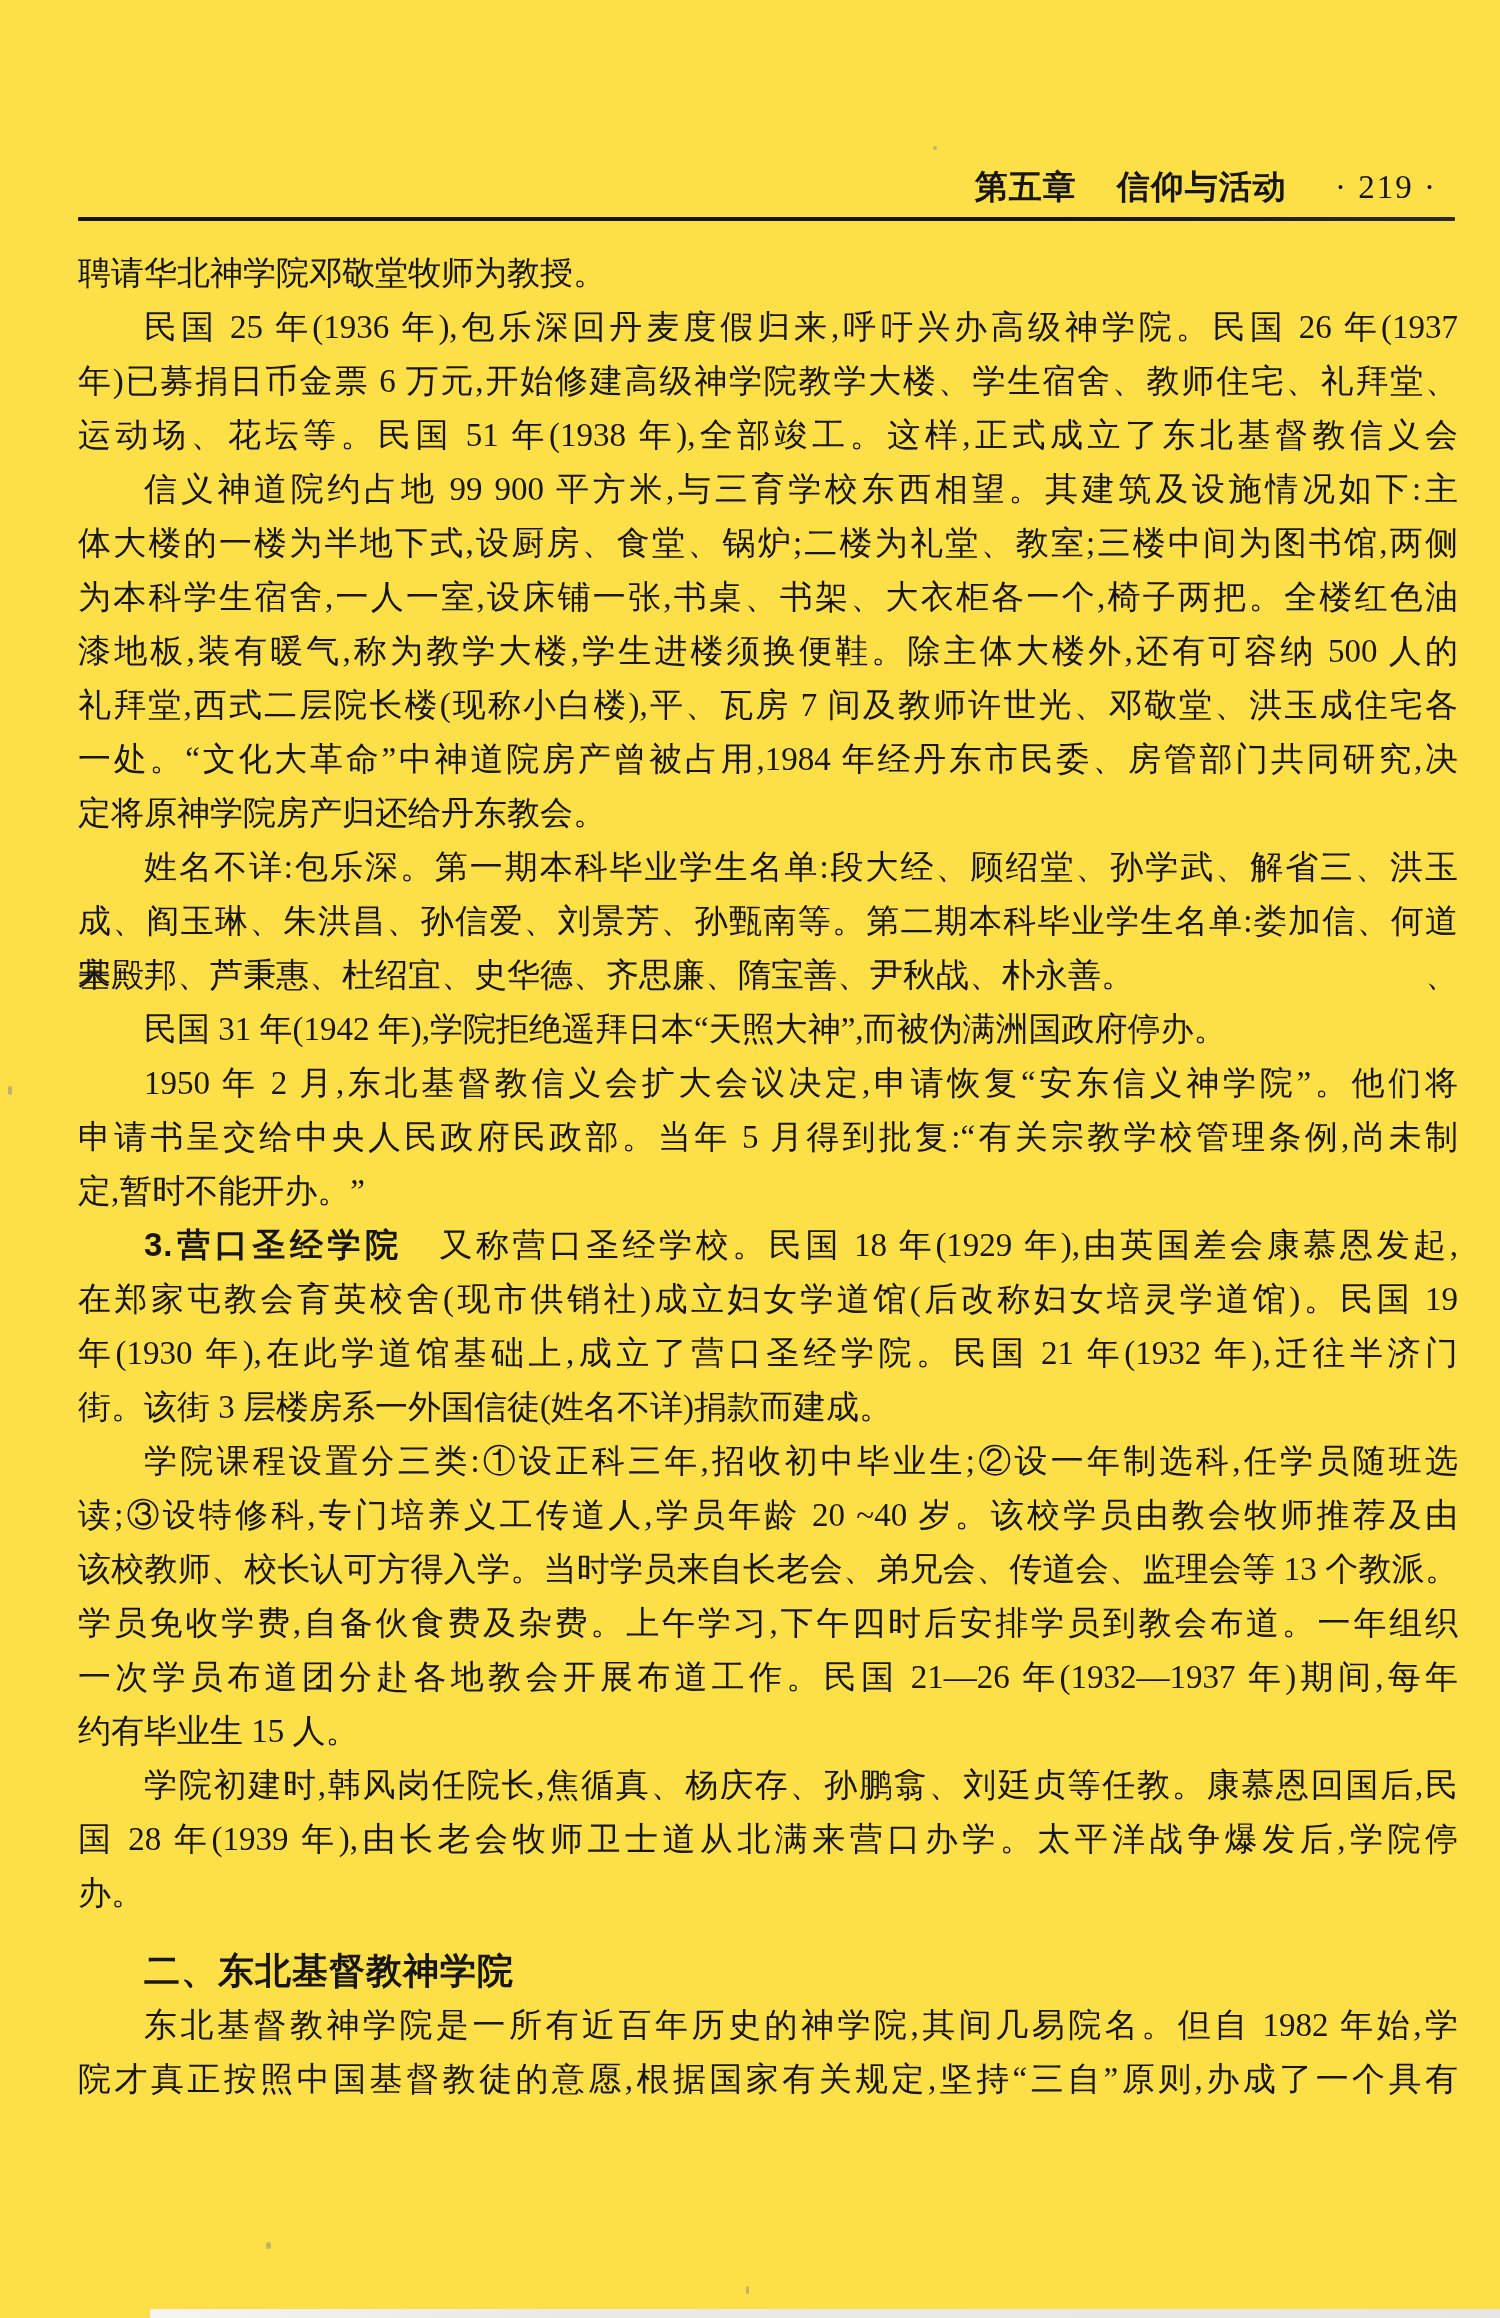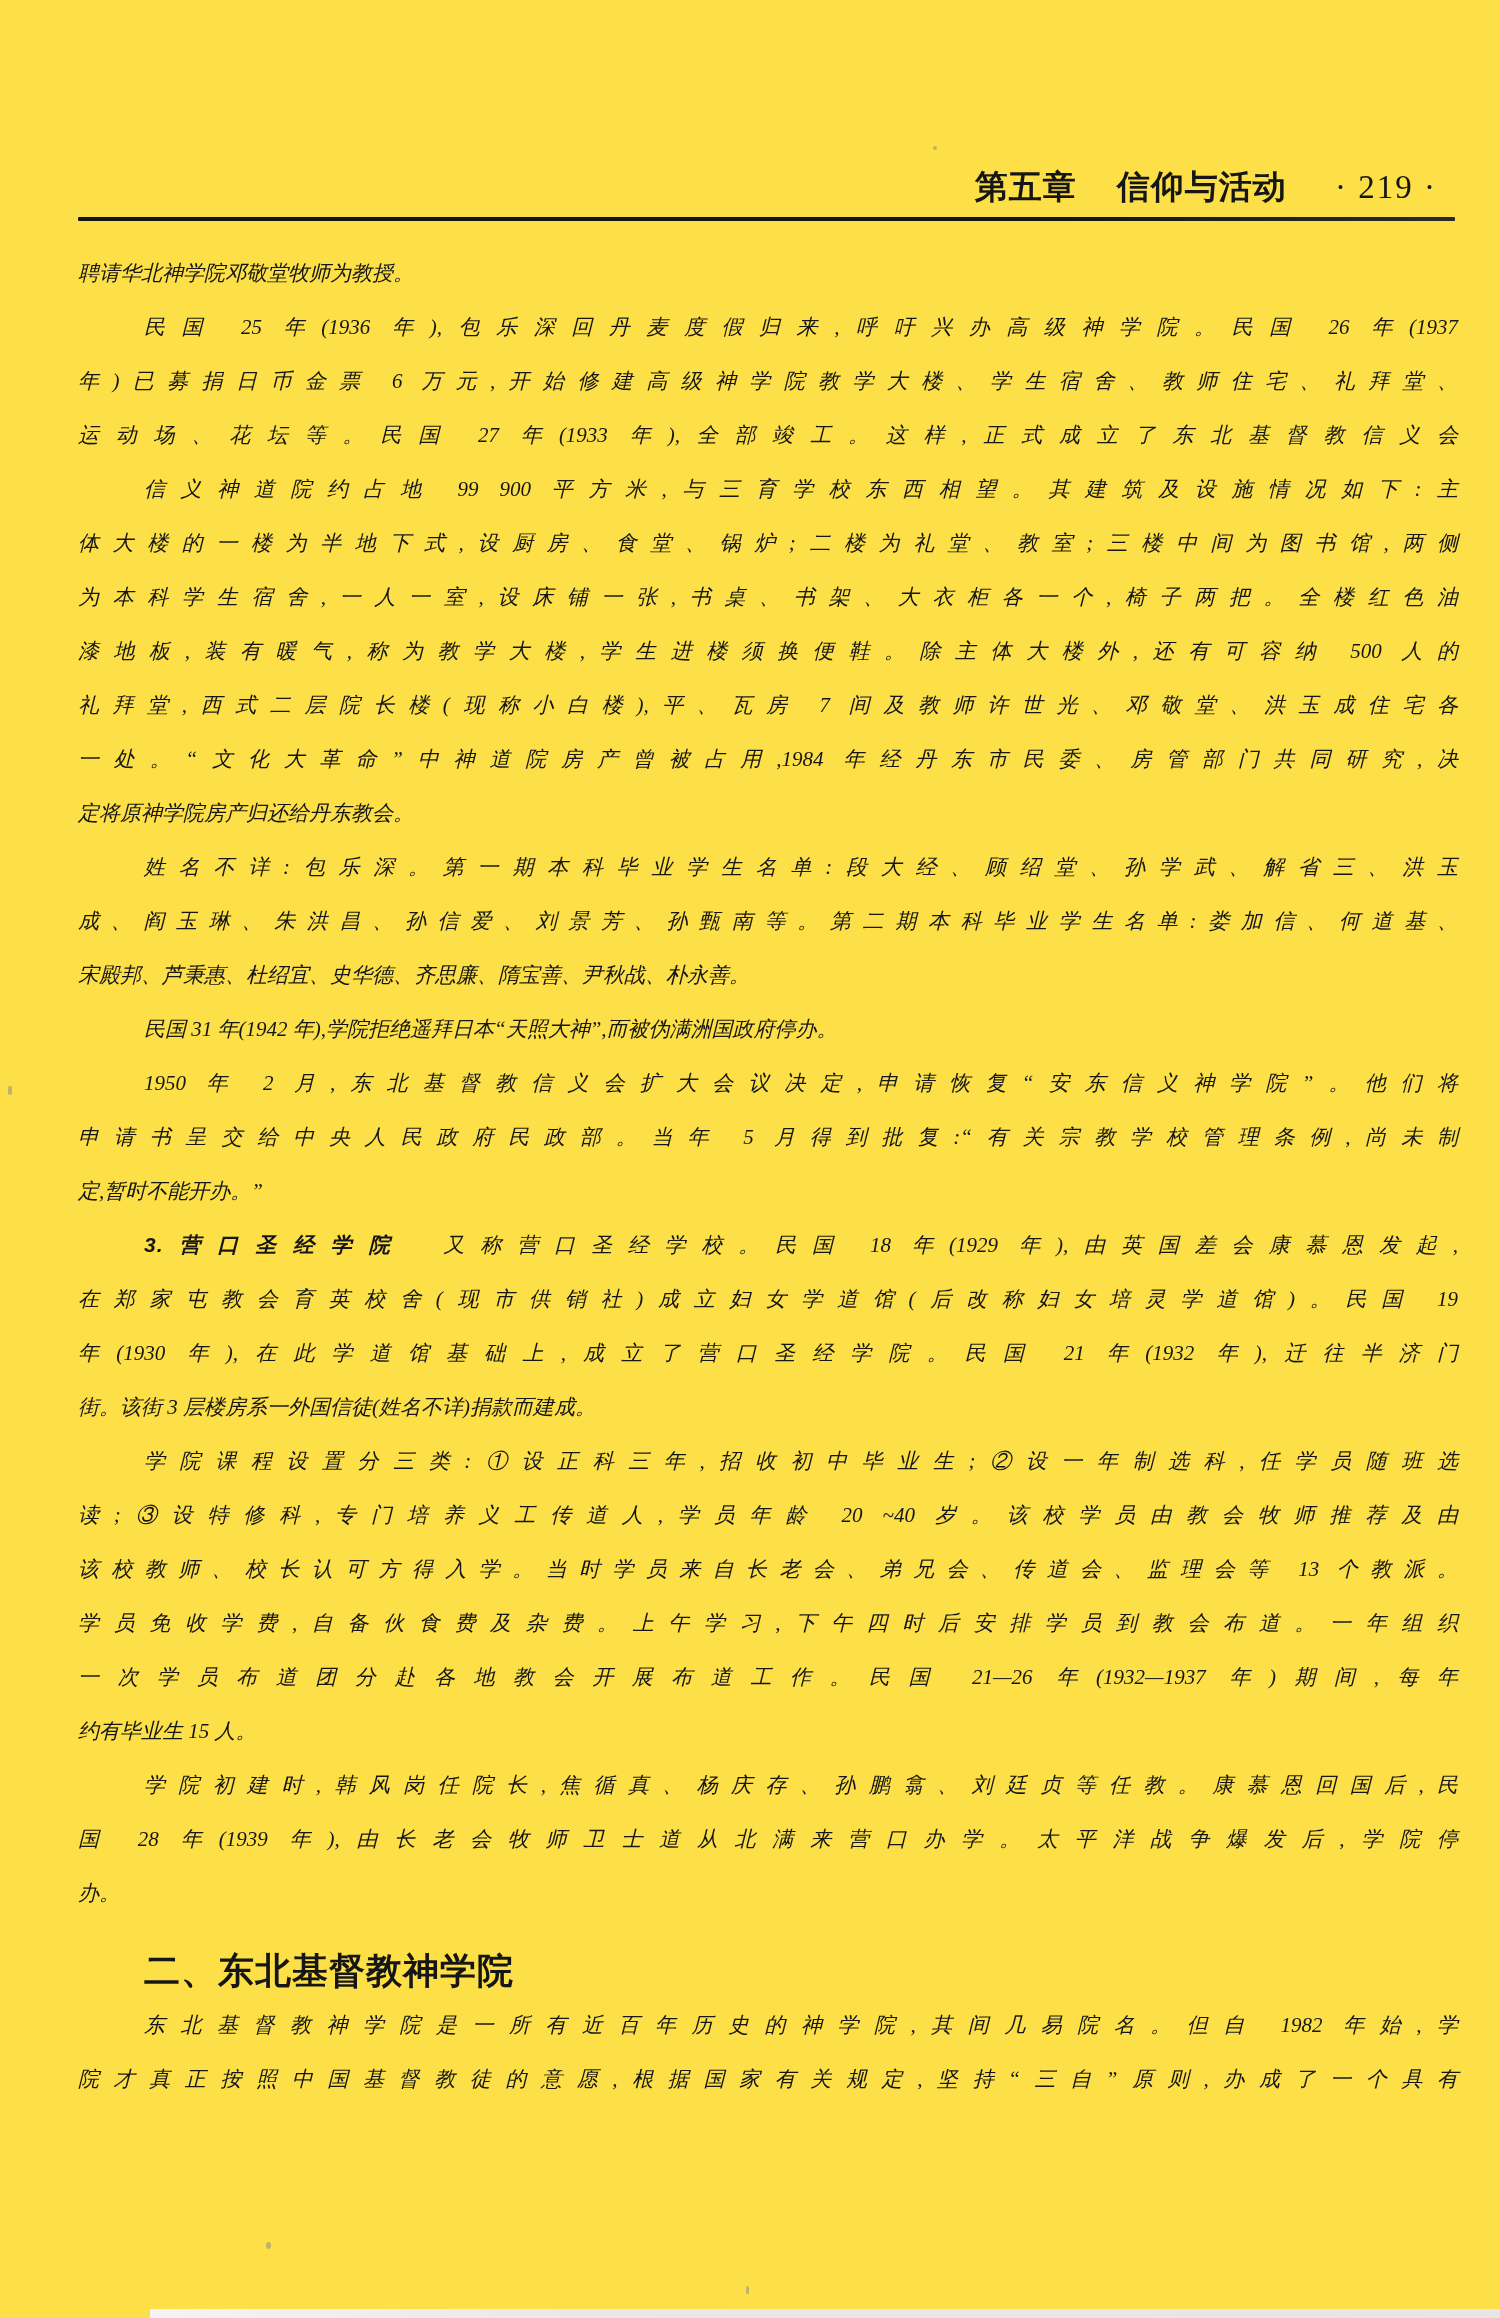--- a/index.html
+++ b/index.html
@@ -48,25 +48,24 @@
   
   .text-body {
     position: absolute;
     top: 246px;
     left: 78px;
     width: 1380px;
   }
   .line {
     height: 54px;
     line-height: 54px;
-    font-size: 21px;
+    font-size: 33px;
     text-align: left;
     white-space: normal;
     overflow: visible;
-    font-style: italic;
   }
   .line.fill {
     text-align: justify;
     text-align-last: justify;
   }
   .line.ind { padding-left: 66px; }
   .line b { font-family: "Liberation Sans", "DejaVu Sans", sans-serif; letter-spacing: 1px; }
   .h2 {
     height: 54px;
     line-height: 54px;
@@ -102,21 +101,21 @@
     <span class="ht">信仰与活动</span>
     <span class="hp">· 219 ·</span>
   </div>
 
   <div class="header-rule"></div>
 
   <div class="text-body">
       <div class="line">聘请华北神学院邓敬堂牧师为教授。</div>
       <div class="line ind fill">民国 25 年(1936 年),包乐深回丹麦度假归来,呼吁兴办高级神学院。民国 26 年(1937</div>
       <div class="line fill">年)已募捐日币金票 6 万元,开始修建高级神学院教学大楼、学生宿舍、教师住宅、礼拜堂、</div>
-      <div class="line fill">运动场、花坛等。民国 27 年(1933 年),全部竣工。这样,正式成立了东北基督教信义会</div>
+      <div class="line fill">运动场、花坛等。民国 51 年(1938 年),全部竣工。这样,正式成立了东北基督教信义会</div>
       <div class="line ind fill">信义神道院约占地 99 900 平方米,与三育学校东西相望。其建筑及设施情况如下:主</div>
       <div class="line fill">体大楼的一楼为半地下式,设厨房、食堂、锅炉;二楼为礼堂、教室;三楼中间为图书馆,两侧</div>
       <div class="line fill">为本科学生宿舍,一人一室,设床铺一张,书桌、书架、大衣柜各一个,椅子两把。全楼红色油</div>
       <div class="line fill">漆地板,装有暖气,称为教学大楼,学生进楼须换便鞋。除主体大楼外,还有可容纳 500 人的</div>
       <div class="line fill">礼拜堂,西式二层院长楼(现称小白楼),平、瓦房 7 间及教师许世光、邓敬堂、洪玉成住宅各</div>
       <div class="line fill">一处。“文化大革命”中神道院房产曾被占用,1984 年经丹东市民委、房管部门共同研究,决</div>
       <div class="line">定将原神学院房产归还给丹东教会。</div>
       <div class="line ind fill">姓名不详:包乐深。第一期本科毕业学生名单:段大经、顾绍堂、孙学武、解省三、洪玉</div>
       <div class="line fill">成、阎玉琳、朱洪昌、孙信爱、刘景芳、孙甄南等。第二期本科毕业学生名单:娄加信、何道基、</div>
       <div class="line">宋殿邦、芦秉惠、杜绍宜、史华德、齐思廉、隋宝善、尹秋战、朴永善。</div>

